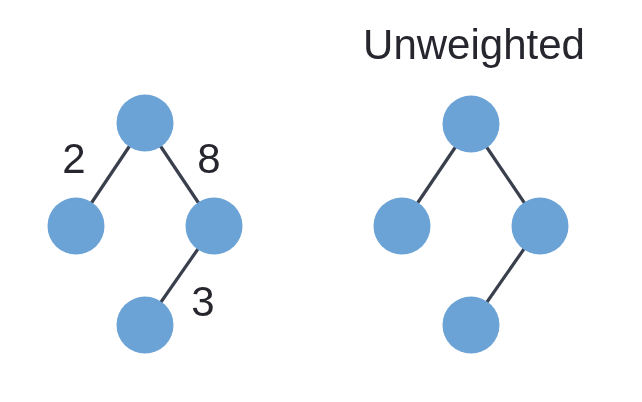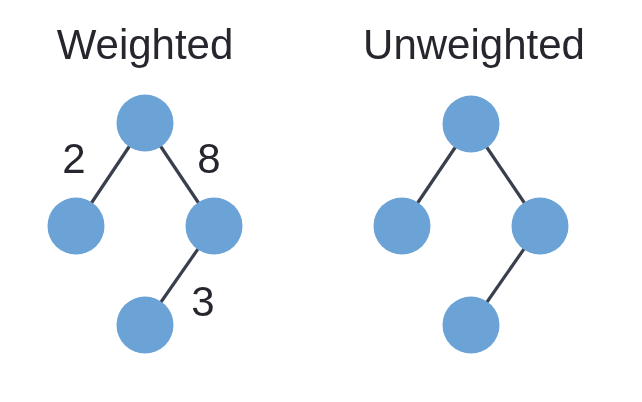--- a/index.html
+++ b/index.html
@@ -47,21 +47,20 @@
     font-size: 42px;
     fill: #26262e;
   }
 </style>
 </head>
 <body>
 
 <div class="figure">
 
   <div class="tree tree--weighted">
-    <div class="tree-title">Weighted</div>
     <svg class="tree-svg" viewBox="0 0 321 402">
       <line x1="145" y1="123" x2="76" y2="226" stroke-width="3.2" stroke="#3a3f4d"></line>
       <line x1="145" y1="123" x2="214" y2="226" stroke-width="3.2" stroke="#3a3f4d"></line>
       <line x1="214" y1="226" x2="145" y2="325" stroke-width="3.2" stroke="#3a3f4d"></line>
 
       <circle cx="145" cy="123" r="28.5" fill="#6ca3d6"></circle>
       <circle cx="76" cy="226" r="28.5" fill="#6ca3d6"></circle>
       <circle cx="214" cy="226" r="28.5" fill="#6ca3d6"></circle>
       <circle cx="145" cy="325" r="28.5" fill="#6ca3d6"></circle>
 

